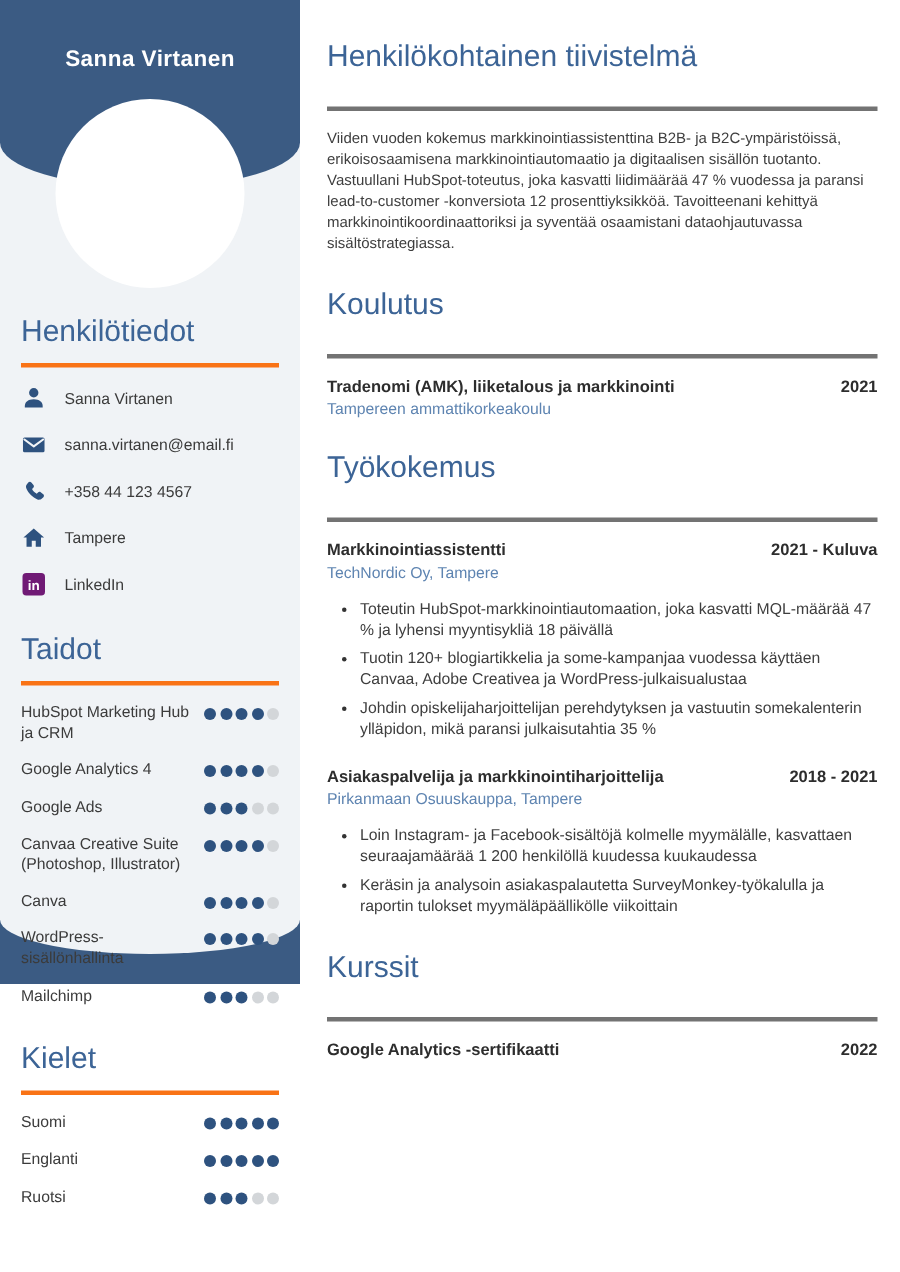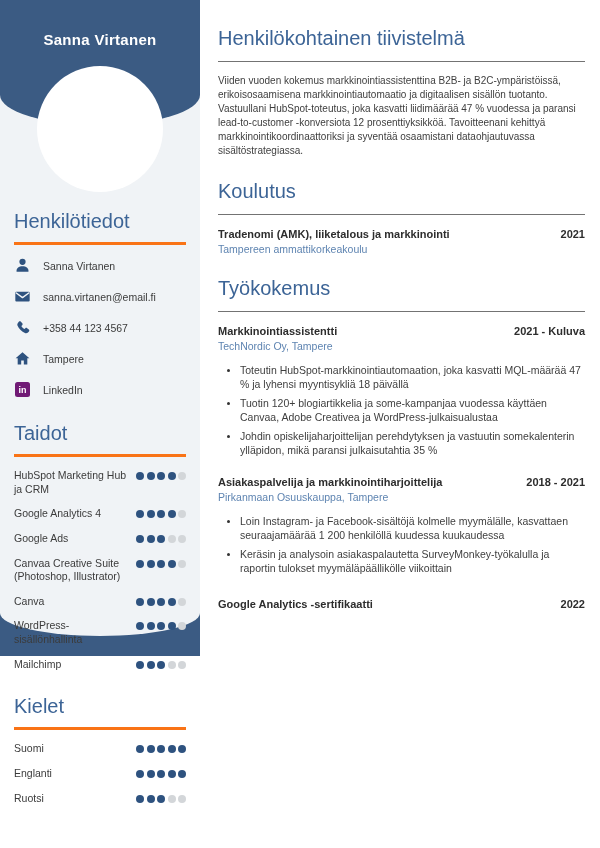--- a/index.html
+++ b/index.html
@@ -27,22 +27,22 @@
   .skill-label{max-width:118px;}
   .dots{display:flex;gap:2.5px;padding-top:3px;flex:0 0 auto;}
   .dot{width:8px;height:8px;border-radius:50%;background:#d3d6d9;}
   .dot.filled{background:#2e527f;}
   .side-footer{position:absolute;bottom:0;left:0;width:100%;height:43px;background:#3b5b83;z-index:1;}
   .side-footer::before{content:'';position:absolute;bottom:20px;left:0;width:100%;height:30px;background:#f0f3f6;
                border-bottom-left-radius:50% 23px;border-bottom-right-radius:50% 23px;}
 
   
   .main{margin-left:200px;padding:27px 15px 20px 18px;}
-  .m-h{margin:0;font-size:20px;font-weight:400;color:#3c6496;padding-bottom:11px;
-       border-bottom:1px solid #737373;}
+  .m-h{margin:0;font-size:20px;font-weight:400;color:#3c6496;padding-bottom:21px;
+       border-bottom:3px solid #737373;}
   .m-section{margin-bottom:22px;}
   .summary-text{margin:12px 0 0;font-size:10px;line-height:1.4;color:#3e3e3e;}
   .entry{margin-top:13px;}
   .entry + .entry{margin-top:18px;}
   .entry-head{display:flex;justify-content:space-between;align-items:flex-end;gap:10px;
               font-size:11px;font-weight:bold;color:#2d2d2d;}
   .entry-date{white-space:nowrap;}
   .entry-sub{margin-top:3px;font-size:10.5px;color:#5e84b1;}
   .bullets{margin:11px 0 0;padding-left:22px;}
   .bullets li{margin-bottom:4px;font-size:10.5px;line-height:1.38;color:#3e3e3e;}
@@ -256,20 +256,21 @@
             </div>
             <div class="entry-sub">Pirkanmaan Osuuskauppa, Tampere</div>
             <ul class="bullets">
               <li>Loin Instagram- ja Facebook-sisältöjä kolmelle myymälälle, kasvattaen seuraajamäärää 1 200 henkilöllä kuudessa kuukaudessa</li>
               <li>Keräsin ja analysoin asiakaspalautetta SurveyMonkey-työkalulla ja raportin tulokset myymäläpäällikölle viikoittain</li>
             </ul>
           </div>
         </div>
     </section>
     <section class="m-section">
+      <h1 class="m-h">Kurssit</h1>
       <div id="courses-entries">
           <div class="entry">
             <div class="entry-head">
               <span class="entry-title">Google Analytics -sertifikaatti</span>
               <span class="entry-date">2022</span>
             </div>
           </div>
         </div>
     </section>
   </main>

